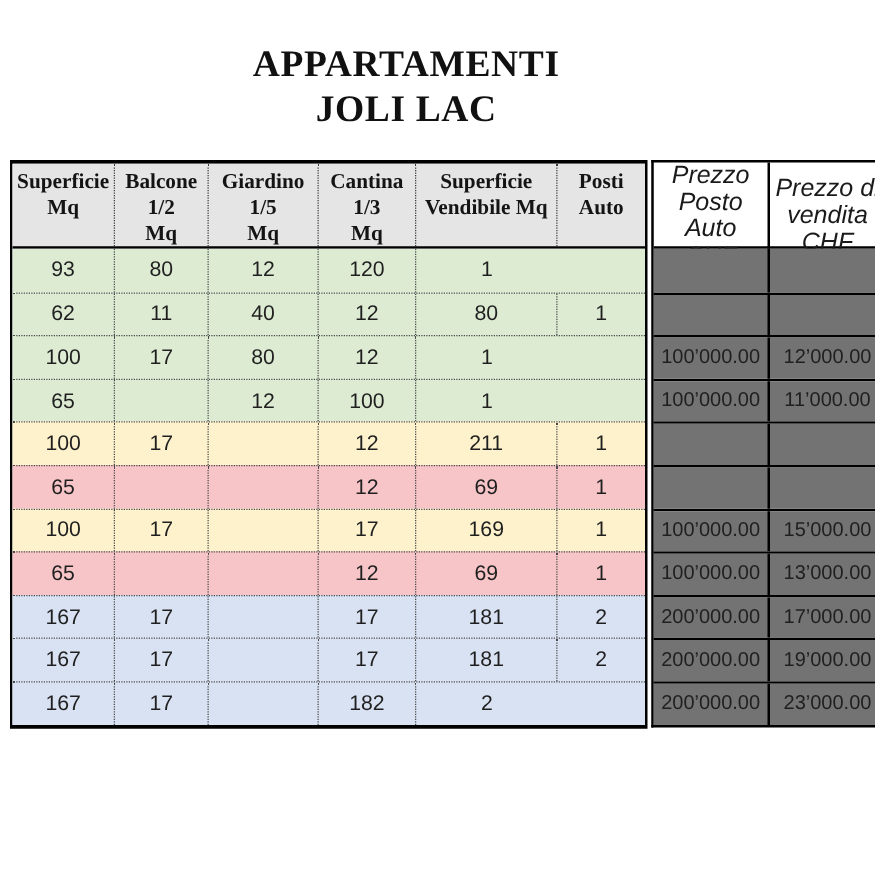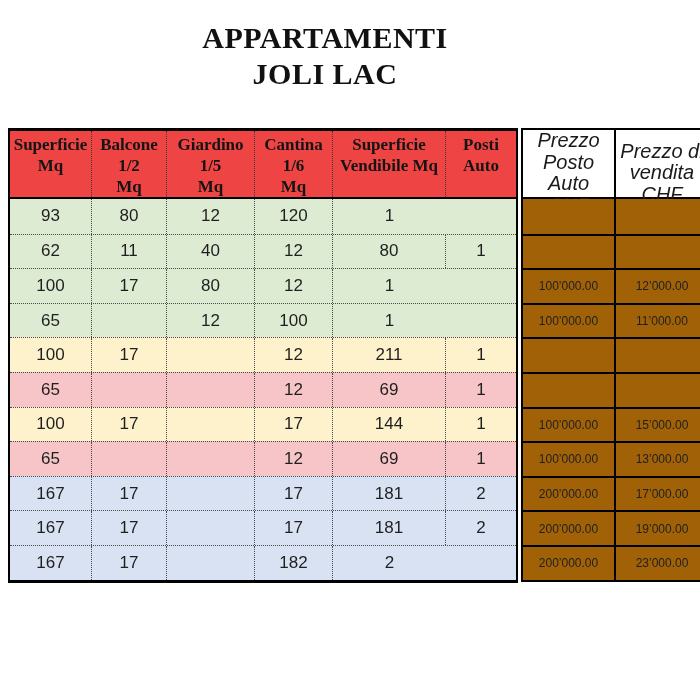--- a/index.html
+++ b/index.html
@@ -10,21 +10,21 @@
   .page {
     position: relative;
     width: 700px;
     height: 700px;
     overflow: hidden;
     background: #ffffff;
     font-family: "Liberation Sans", sans-serif;
   }
   .title-block {
     position: absolute;
-    top: 20px;
+    top: 34px;
     left: 0;
     width: 650px;
     text-align: center;
     font-family: "Liberation Serif", "DejaVu Serif", serif;
     font-weight: bold;
     font-size: 30px;
     line-height: 36px;
     color: #111111;
     letter-spacing: 0.5px;
   }
@@ -40,21 +40,21 @@
     border: 2px solid #000000;
     border-top-width: 3px;
     border-bottom-width: 3px;
   }
   .mheader-row, .trow {
     display: grid;
     grid-template-columns: 82px 75px 88px 78px 113px 70px;
   }
   .mheader-row {
     height: 66px;
-    background: #ef4444;
+    background: #e5e5e5;
     border-bottom: 2px solid #000000;
   }
   .mhcell {
     border-right: 1px dotted #3a3a3a;
     display: flex;
     justify-content: center;
     align-items: flex-start;
     text-align: center;
     white-space: pre-line;
     font-family: "Liberation Serif", "DejaVu Serif", serif;
@@ -111,26 +111,26 @@
     font-style: italic;
   }
   .phcell:last-child { border-right: none; }
   .prow {
     height: 34.6px;
     border-top: 2px solid #000000;
     box-sizing: border-box;
   }
   .prow:first-child { border-top: none; }
   .pcell {
-    background: #a16207;
+    background: #737373;
     border-right: 2px solid #000000;
     display: flex;
     justify-content: center;
     align-items: center;
-    font-size: 12px;
+    font-size: 16px;
     color: #1f1f1f;
     box-sizing: border-box;
   }
   .pcell:last-child { border-right: none; }
 </style>
 </head>
 <body>
 
 <div class="page">
 
@@ -145,21 +145,21 @@
       <div class="mheader-row">
         <div class="mhcell">Superficie
 Mq</div>
         <div class="mhcell">Balcone
 1/2
 Mq</div>
         <div class="mhcell">Giardino
 1/5
 Mq</div>
         <div class="mhcell">Cantina
-1/6
+1/3
 Mq</div>
         <div class="mhcell">Superficie
 Vendibile Mq</div>
         <div class="mhcell">Posti
 Auto</div>
       </div>
       <div>
           <div class="trow" style="background: rgb(221, 235, 211);">
             <div class="mcell">93</div>
             <div class="mcell">80</div>
@@ -203,21 +203,21 @@
             <div class="mcell"></div>
             <div class="mcell">12</div>
             <div class="mcell">69</div>
             <div class="mcell">1</div>
           </div>
           <div class="trow" style="background: rgb(253, 242, 204);">
             <div class="mcell">100</div>
             <div class="mcell">17</div>
             <div class="mcell"></div>
             <div class="mcell">17</div>
-            <div class="mcell">144</div>
+            <div class="mcell">169</div>
             <div class="mcell">1</div>
           </div>
           <div class="trow" style="background: rgb(247, 197, 199);">
             <div class="mcell">65</div>
             <div class="mcell"></div>
             <div class="mcell"></div>
             <div class="mcell">12</div>
             <div class="mcell">69</div>
             <div class="mcell">1</div>
           </div>

